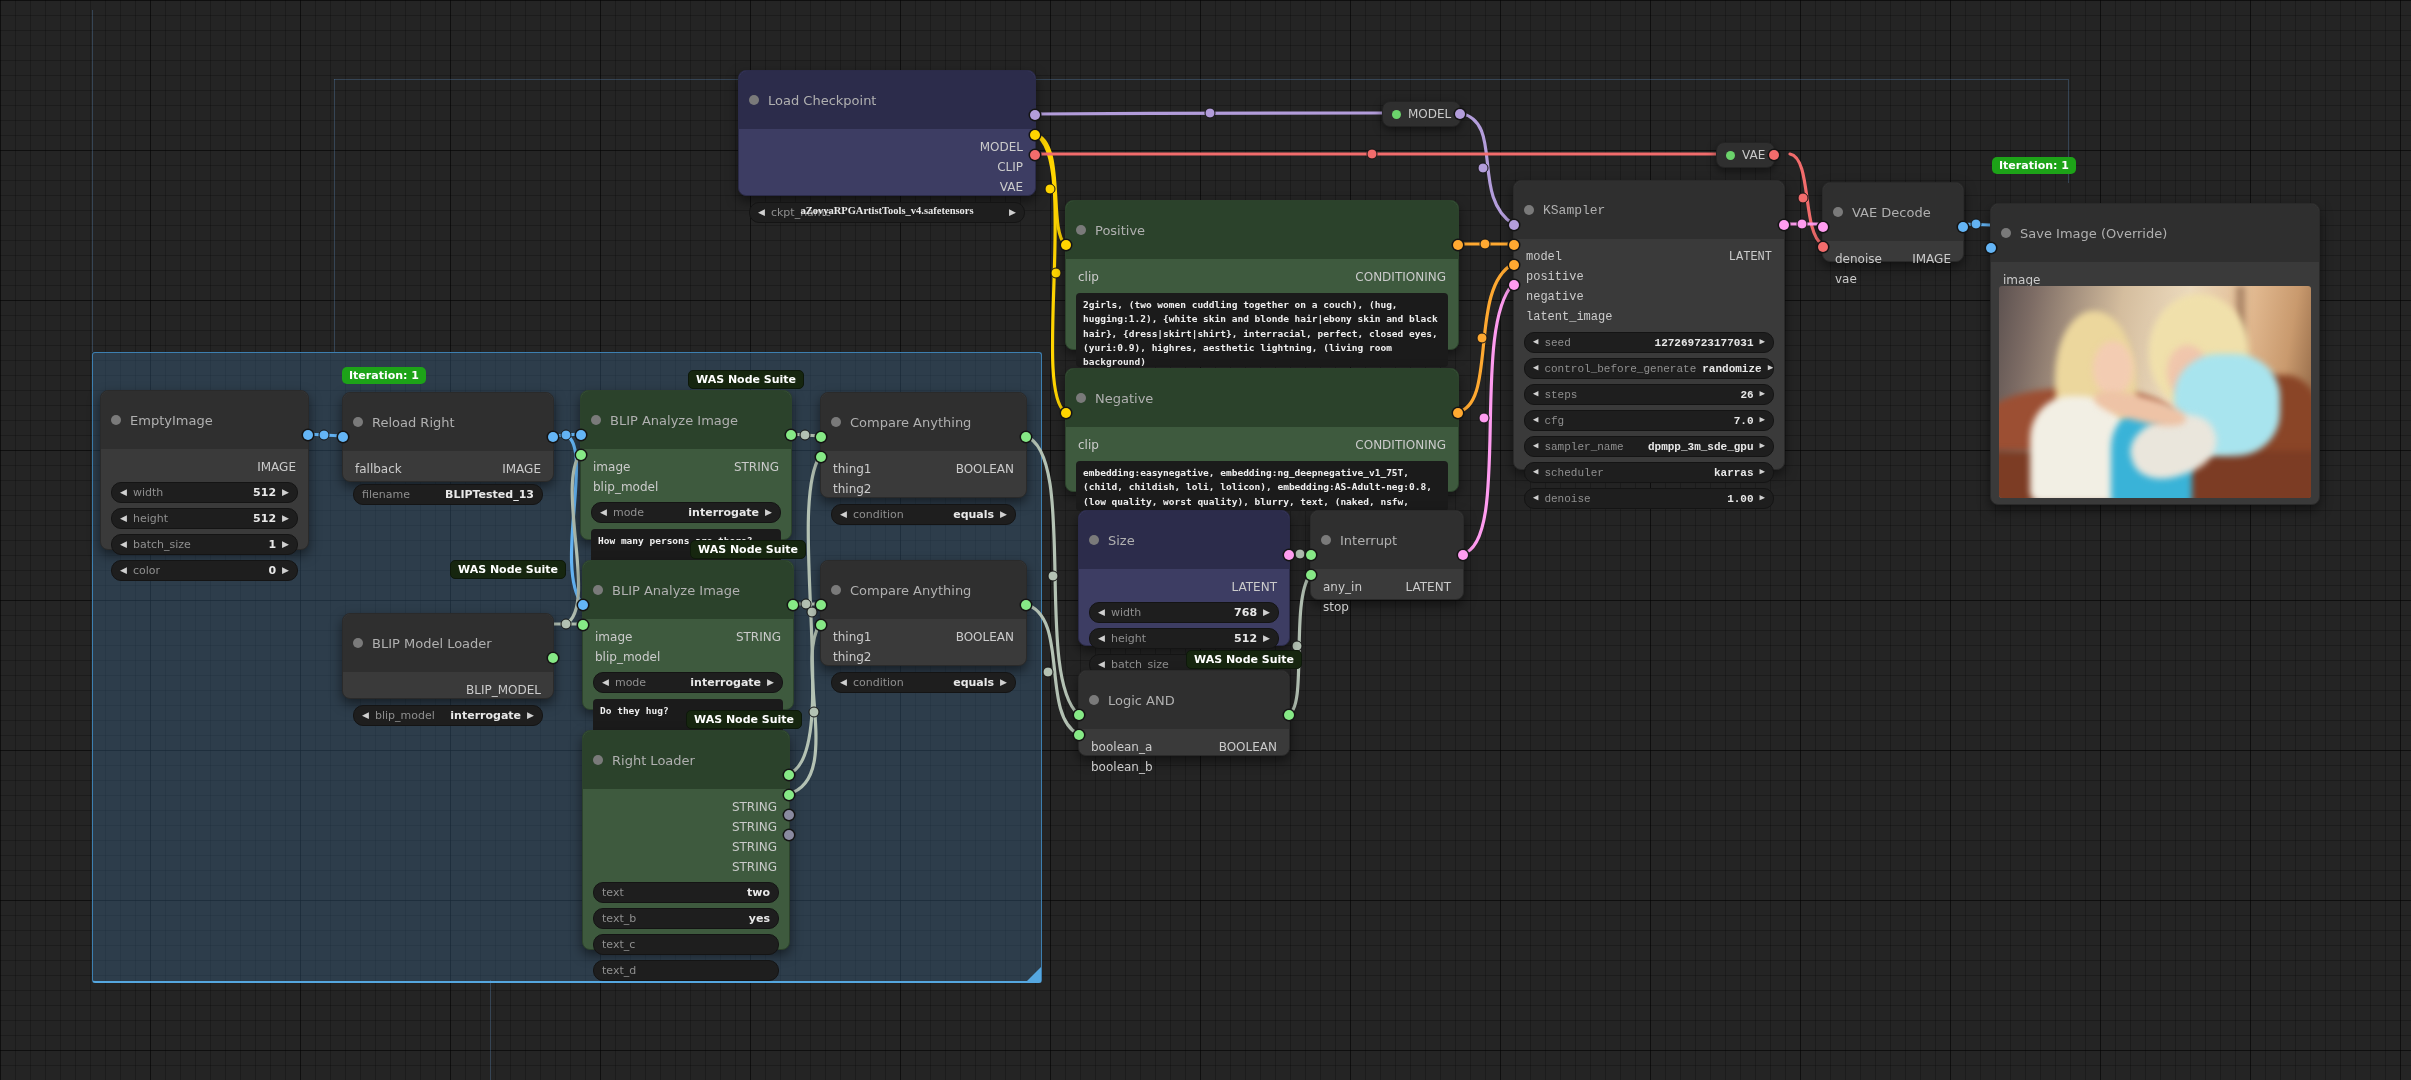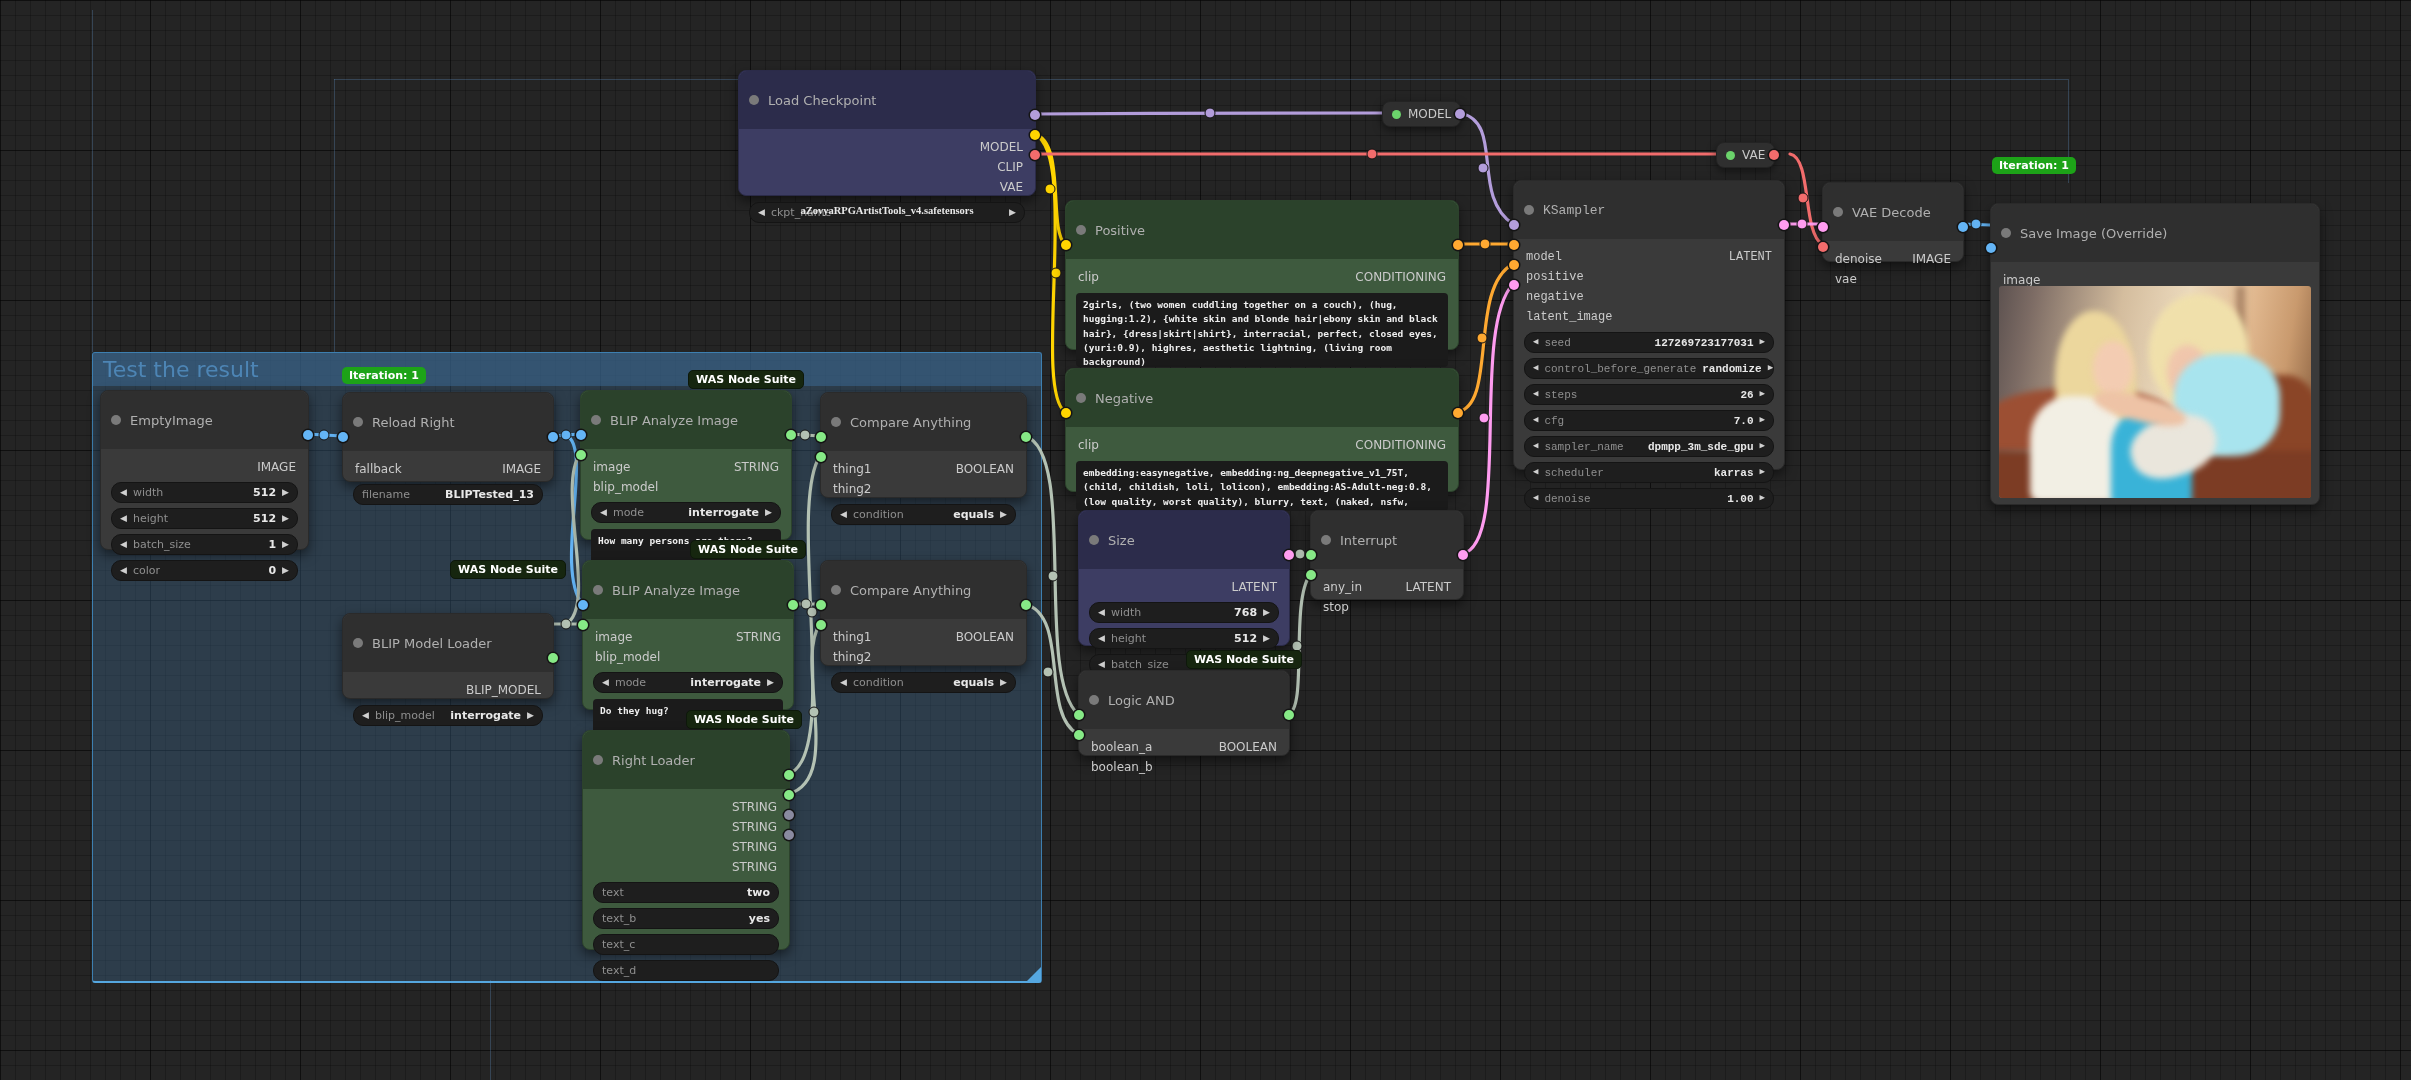--- a/index.html
+++ b/index.html
@@ -65,23 +65,20 @@
 
 <div id="canvas">
 
   <div class="faintline" style="left:92px;top:10px;width:1px;height:342px;"></div>
   <div class="faintline" style="left:334px;top:79px;width:1734px;height:1px;"></div>
   <div class="faintline" style="left:334px;top:79px;width:1px;height:273px;"></div>
   <div class="faintline" style="left:2068px;top:79px;width:1px;height:104px;"></div>
   <div class="faintline" style="left:490px;top:980px;width:1px;height:100px;"></div>
 
   <div class="group" style="left:92px;top:352px;width:948px;height:628px;">
-    <div class="group-header">
-      <span class="group-title">Test the result</span>
-    </div>
     <div class="group-resize"></div>
   </div>
 
   <svg class="wires" width="2411" height="1080">
     <path d="M1034 114 C1150 113 1270 113 1382 113" stroke="#b39ddb"></path>
     <path d="M1460 113 C1505 122 1470 196 1513 224" stroke="#b39ddb"></path>
     <path d="M1034 134 C1066 140 1048 230 1065 244" stroke="#ffd500"></path>
     <path d="M1034 134 C1080 152 1032 388 1065 412" stroke="#ffd500"></path>
     <path d="M1034 154 L1716 154" stroke="#f26c6c"></path>
     <path d="M1790 154 C1812 158 1802 232 1822 244" stroke="#f26c6c"></path>

